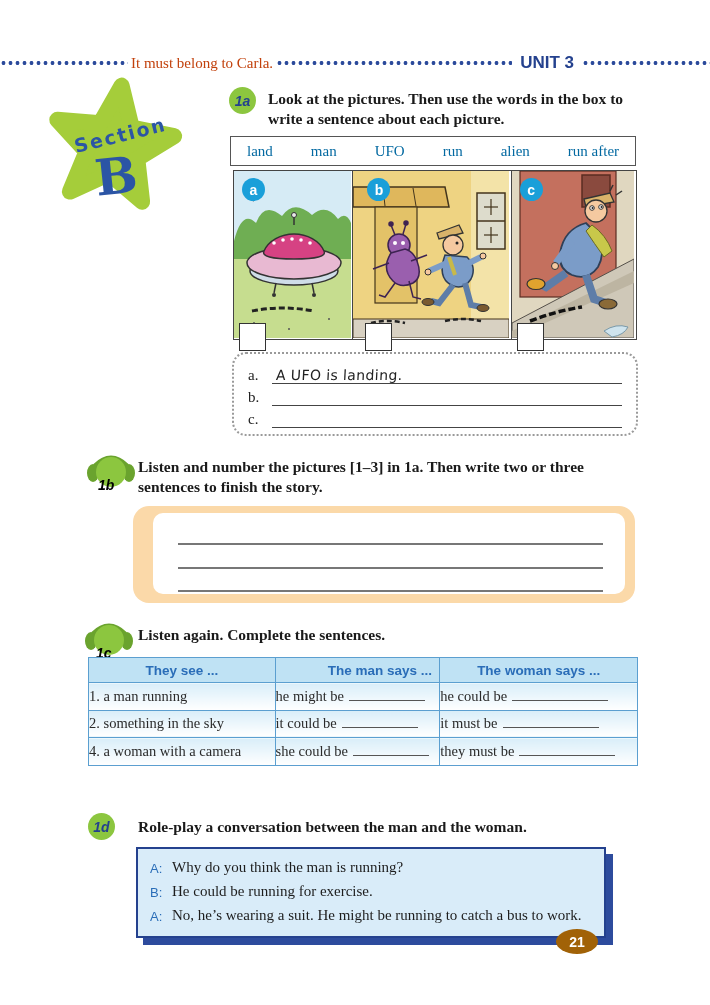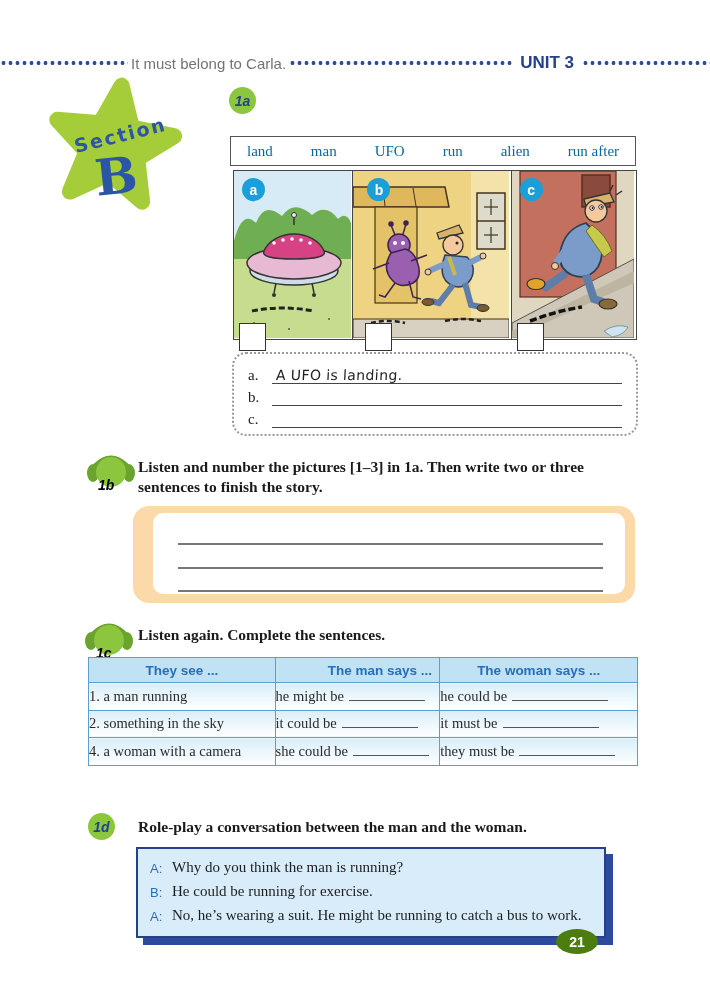--- a/index.html
+++ b/index.html
@@ -5,21 +5,21 @@
   * { margin:0; padding:0; box-sizing:border-box; }
   body { background:#e8e8e8; font-family:"Liberation Serif", serif; }
   .page { position:relative; width:710px; height:1005px; background:#ffffff; overflow:hidden; margin:0 auto; }
 
   
   .header { position:absolute; left:0; top:54px; width:710px; height:18px; display:flex; align-items:center; }
   .dots { height:6px; background-image:radial-gradient(circle, #2b4a9b 1.7px, transparent 2.2px); background-size:7px 6px; background-position:center left; }
   .dots.d1 { width:128px; }
   .dots.d2 { flex:1; }
   .dots.d3 { width:128px; }
-  .hdr-title { font-family:Liberation Sans, sans-serif; font-size:15px; color:#737373; padding:0 3px; white-space:nowrap; }
+  .hdr-title { font-family:Liberation Serif, serif; font-size:15px; color:#c2410c; padding:0 3px; white-space:nowrap; }
   .hdr-unit { font-family:"Liberation Sans", sans-serif; font-size:17px; font-weight:bold; color:#24418e; padding:0 8px; white-space:nowrap; }
 
   
   .star-wrap { position:absolute; left:38px; top:72px; width:150px; height:140px; }
 
   
   .badge { position:absolute; width:27px; height:27px; border-radius:50%; background:#8cc63f; color:#24418e; font-family:"Liberation Sans", sans-serif; font-weight:bold; font-style:italic; font-size:14px; display:flex; align-items:center; justify-content:center; }
   .hp-badge { position:absolute; width:50px; height:42px; }
   .hp-badge .num { position:absolute; left:12px; top:27px; width:26px; text-align:left; color:#000000; font-family:"Liberation Sans", sans-serif; font-weight:bold; font-style:italic; font-size:14px; }
 
@@ -56,21 +56,21 @@
   .blank-m { width:76px; }
   .blank-w { width:96px; }
   .col1 { width:187px; } .col2 { width:165px;padding-left:45px; } .col3 { width:198px; }
 
   
   .dialog { position:absolute; left:136px; top:847px; width:470px; background:#d9ecf9; border:2px solid #24418e; box-shadow:7px 7px 0 #2d4b9d; padding:7px 10px 8px 12px; }
   .dlg-row { display:flex; line-height:22px; }
   .dlg-sp { font-family:"Liberation Sans", sans-serif; font-size:13px; color:#2a6db8; width:22px; flex:none; padding-top:2px; }
   .dlg-tx { font-size:15px; color:#1d1d1d;text-align:right; }
 
-  .page-num { position:absolute; left:556px; top:929px; width:42px; height:25px; border-radius:50%; background:#4d7c0f; color:#fff; font-family:"Liberation Sans", sans-serif; font-weight:bold; font-size:14px; display:flex; align-items:center; justify-content:center; }
+  .page-num { position:absolute; left:556px; top:929px; width:42px; height:25px; border-radius:50%; background:#a16207; color:#fff; font-family:"Liberation Sans", sans-serif; font-weight:bold; font-size:14px; display:flex; align-items:center; justify-content:center; }
 </style>
 </head>
 <body>
 
 <div class="page">
 
   <div class="header">
     <div class="dots d1"></div>
     <span class="hdr-title">It must belong to Carla.</span>
     <div class="dots d2"></div>
@@ -80,20 +80,21 @@
 
   <div class="star-wrap">
     <svg width="150" height="140" viewBox="0 0 150 140">
       <polygon points="83.6,13.6 93.8,55.6 136.1,64.2 99.3,86.8 104.1,129.7 71.2,101.7 31.9,119.6 48.4,79.7 19.3,47.8 62.3,51.2" fill="#a5cd3a" stroke="#a5cd3a" stroke-width="16" stroke-linejoin="round"></polygon>
       <text x="38" y="72" transform="rotate(-14 75 75)" fill="#2b55a5" font-family="DejaVu Sans, sans-serif" font-size="19" font-weight="bold" letter-spacing="2">Section</text>
       <text x="56" y="122" transform="rotate(-6 75 95)" fill="#2b55a5" font-family="DejaVu Serif, serif" font-size="50" font-weight="bold">B</text>
     </svg>
   </div>
 
   <div class="badge" style="left:229px; top:87px;">1a</div>
+  <div class="instr" style="left:268px; top:89px; width:372px;">Look at the pictures. Then use the words in the box to write a sentence about each picture.</div>
 
   <div class="word-box">
     <span>land</span>
     <span>man</span>
     <span>UFO</span>
     <span>run</span>
     <span>alien</span>
     <span>run after</span>
   </div>
 

